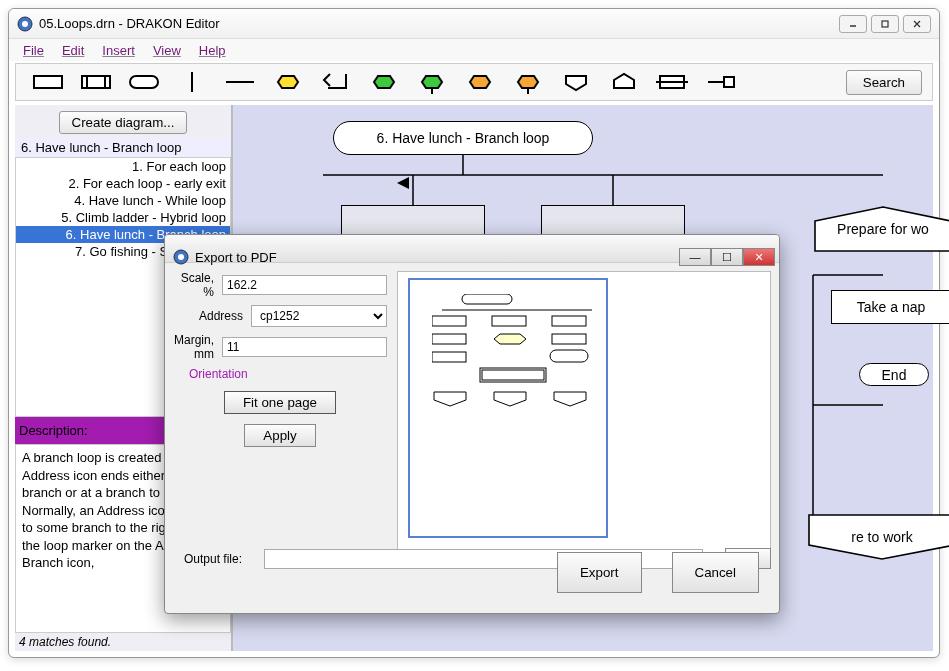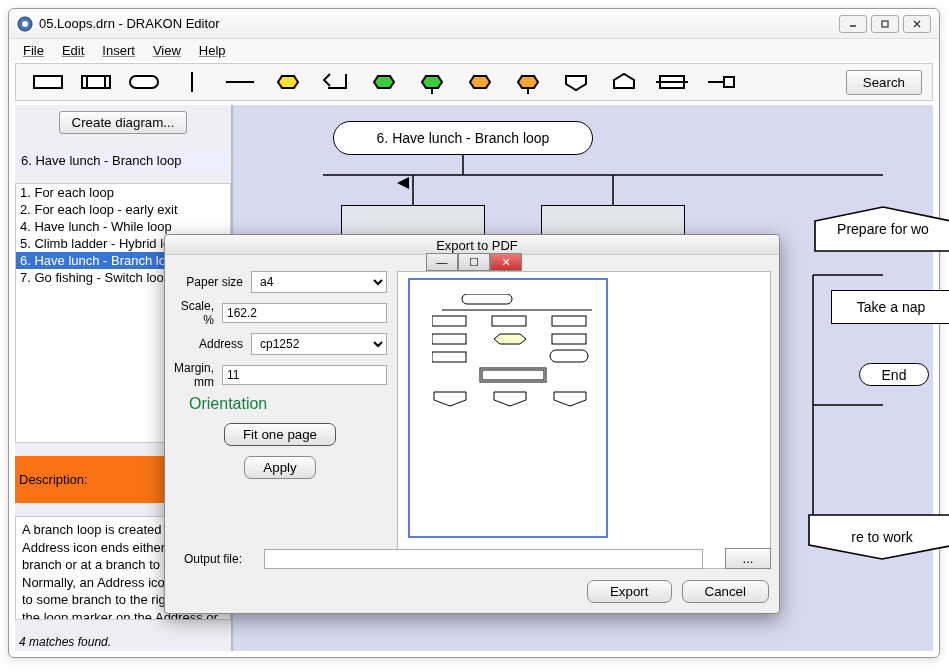--- a/index.html
+++ b/index.html
@@ -50,21 +50,21 @@
   display: flex;
   align-items: center;
   padding: 0 6px;
   gap: 2px;
   background: #f8f8f8;
 }
 .menu-item {
   padding: 2px 8px;
   text-decoration: underline;
   text-decoration-color: #888;
-  color: #000000;
+  color: #701a75;
 }
 .toolbar {
   height: 38px;
   display: flex;
   align-items: center;
   padding: 2px 10px;
   gap: 4px;
   border: 1px solid #ccc;
   margin: 2px 6px;
   background: #f7f7f7;
@@ -84,21 +84,21 @@
 .content {
   position: absolute;
   left: 6px; right: 6px;
   top: 96px; bottom: 6px;
   display: flex;
 }
 .sidebar {
   width: 216px;
   display: flex;
   flex-direction: column;
-  gap: 13px;
+  gap: 0;
   background: #eeeef4;
 }
 .create-btn {
   margin: 6px auto 4px;
   padding: 3px 12px;
   border: 1px solid #999;
   background: linear-gradient(#fdfdfd,#e6e6e6);
   border-radius: 3px;
 }
 .diag-title {
@@ -108,23 +108,24 @@
 .diag-list {
   background: #fff;
   border: 1px solid #ccc;
   height: 260px;
   overflow-y: scroll;
 }
 .diag-li {
   padding: 1px 4px;
   border-bottom: 0;
   white-space: nowrap;
+  text-align: right;
 }
 .diag-li.sel { background: #3874d6; color: #fff; }
-.desc-label { padding: 16px 4px; background: #f97316; }
+.desc-label { padding: 6px 4px; background: #a21caf; }
 .desc-box {
   flex: 1;
   background: #fff;
   border: 1px solid #ccc;
   padding: 4px 6px;
   font-size: 13px;
   line-height: 1.35;
   overflow: hidden;
 }
 .status-line { padding: 2px 4px; font-size: 12px; font-style: italic; }
@@ -155,28 +156,27 @@
   position: absolute;
   left: 164px; top: 234px;
   width: 616px; height: 380px;
   background: #f0f0f0;
   border: 1px solid #888;
   border-radius: 4px;
   box-shadow: 0 6px 20px rgba(0,0,0,0.4);
   z-index: 10;
 }
 .dlg-titlebar {
-  height: 20px;
+  height: 28px;
   display: flex;
   align-items: center;
-  padding: 3px 4px 0 8px;
+  padding: 17px 4px 0 8px;
   background: linear-gradient(#fafafa,#e2e2e2);
   border-radius: 4px 4px 0 0;
   border-bottom: 1px solid #ccc;
-  flex-direction: column;
 }
 .dlg-winbtns { display: flex; gap: 0; }
 .dlg-winbtn {
   width: 32px; height: 18px;
   border: 1px solid #888;
   background: linear-gradient(#f0f0f0,#d8d8d8);
   display: flex; align-items: center; justify-content: center;
   font-size: 11px;
 }
 .dlg-winbtn.close { background: linear-gradient(#e77,#c33); color: #fff; }
@@ -198,29 +198,29 @@
   padding-right: 8px;
   font-size: 12px;
 }
 .field-input, .field-select {
   flex: 1;
   border: 1px solid #aaa;
   padding: 2px 4px;
   font-size: 12px;
   background: #fff;
 }
-.group-label { color: #15803d; font-size: 16px; margin: 4px 0 4px 16px; }
+.group-label { color: #a21caf; font-size: 12px; margin: 4px 0 4px 16px; }
 .radios { display: flex; gap: 20px; margin-left: 28px; font-size: 12px; }
 .dlg-btn {
   display: block;
   margin: 10px auto 0;
   padding: 3px 18px;
   border: 1px solid #888;
   background: linear-gradient(#fdfdfd,#e2e2e2);
-  border-radius: 7px;
+  border-radius: 0;
 }
 .dlg-preview {
   flex: 1;
   background: #fff;
   border: 1px solid #bbb;
   position: relative;
 }
 .preview-page {
   position: absolute;
   left: 10px; top: 6px;
@@ -241,21 +241,21 @@
 .dlg-browse {
   width: 46px; padding: 2px 0;
   border: 1px solid #888;
   background: linear-gradient(#fdfdfd,#e2e2e2);
 }
 .dlg-footer {
   position: absolute;
   right: 10px; bottom: 10px;
   display: flex; gap: 10px;
 }
-.dlg-footer .dlg-btn { margin: 0; padding: 3px 22px; }
+.dlg-footer .dlg-btn { margin: 10px; padding: 12px 22px; }
 </style>
 </head>
 <body>
 
 <div class="window">
 
   <div class="titlebar">
     <svg class="title-icon" viewBox="0 0 16 16">
         <circle cx="8" cy="8" r="7" fill="#4573c4" stroke="#234" stroke-width="1"></circle>
         <circle cx="8" cy="8" r="3" fill="#fff"></circle>
@@ -441,24 +441,20 @@
     <div class="dlg-winbtns">
       <div class="dlg-winbtn">—</div>
       <div class="dlg-winbtn">☐</div>
       <div class="dlg-winbtn close">✕</div>
     </div>
   </div>
 
   <div class="dlg-body">
     <div class="dlg-left">
       <div class="field-row">
-        <span class="field-label">Paper size</span>
-        <select class="field-select"><option>a4</option></select>
-      </div>
-      <div class="field-row">
         <span class="field-label">Scale, %</span>
         <input class="field-input" value="162.2" style="">
       </div>
       <div class="field-row">
         <span class="field-label">Address</span>
         <select class="field-select"><option>cp1252</option></select>
       </div>
       <div class="field-row">
         <span class="field-label">Margin, mm</span>
         <input class="field-input" value="11" style="">

